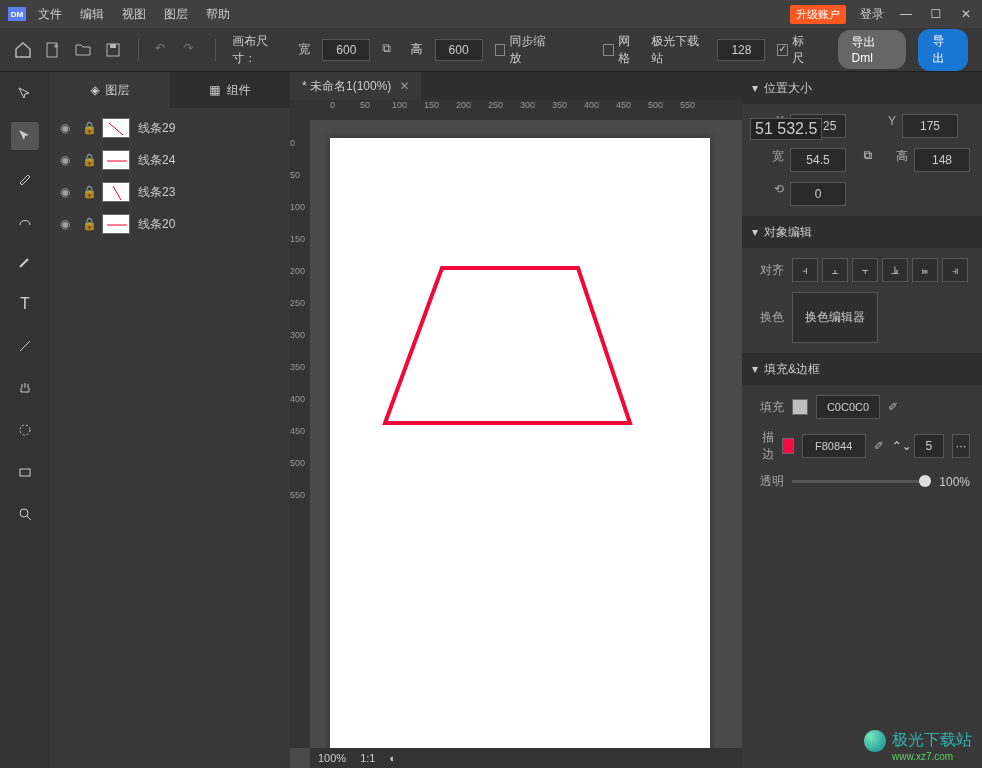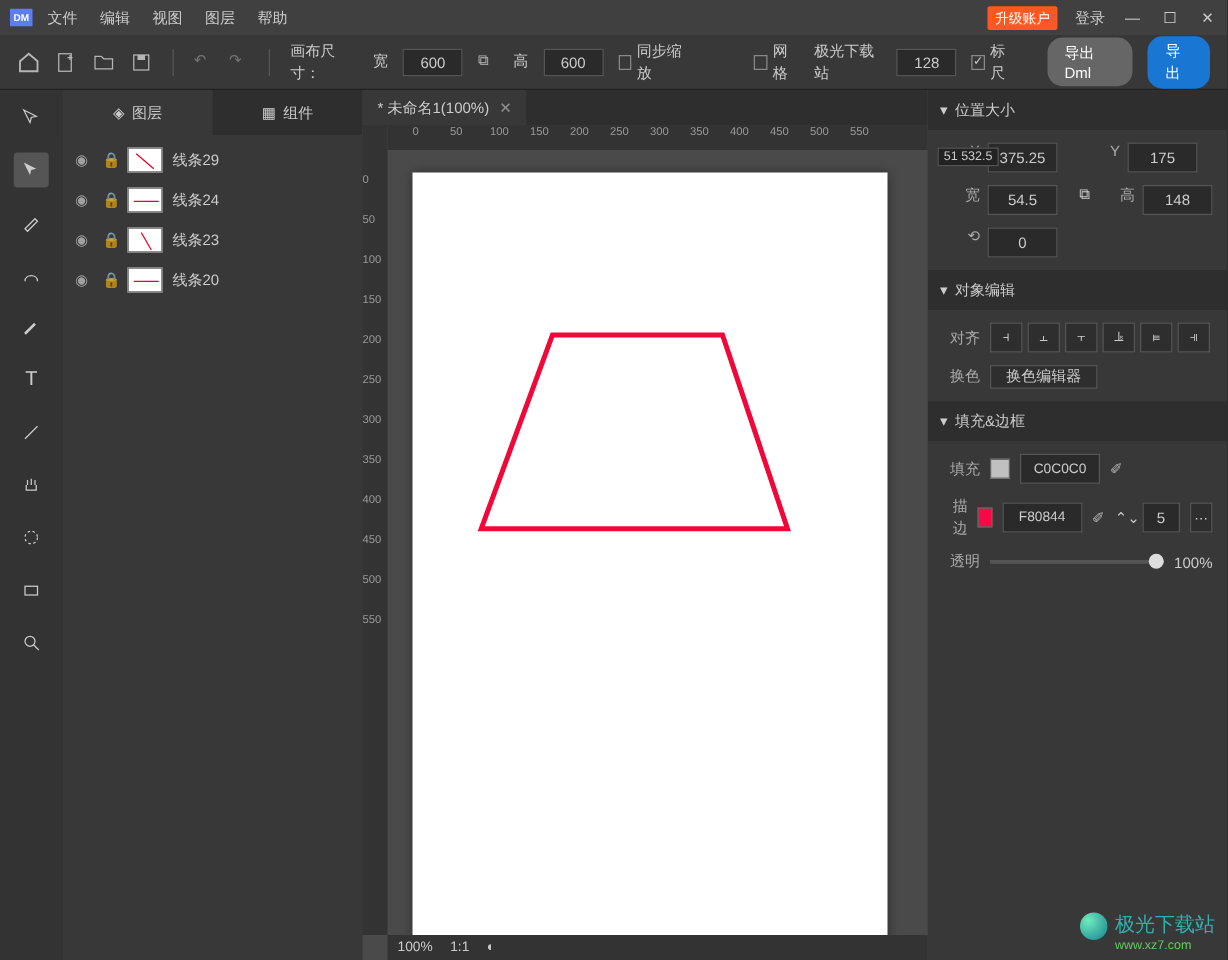--- a/index.html
+++ b/index.html
@@ -49,30 +49,30 @@
 .statusbar { position: absolute; bottom: 0; left: 20px; right: 0; height: 20px; background: #333; display: flex; align-items: center; padding: 0 8px; gap: 14px; font-size: 11px; }
 .right-panel { width: 240px; background: #383838; display: flex; flex-direction: column; overflow-y: auto; }
 .section-header { height: 32px; background: #2e2e2e; display: flex; align-items: center; padding: 0 10px; gap: 6px; cursor: pointer; }
 .section-body { padding: 10px 12px; display: flex; flex-direction: column; gap: 10px; }
 .prop-row { display: flex; align-items: center; gap: 8px; }
 .prop-label { width: 30px; text-align: right; color: #aaa; }
 .prop-input { width: 56px; height: 24px; background: #2a2a2a; border: 1px solid #555; color: #ccc; text-align: center; font-size: 12px; }
 .prop-row .half { flex: 1; display: flex; align-items: flex-start; gap: 6px; }
 .icon-grid { display: flex; gap: 4px; }
 .icon-btn { width: 26px; height: 24px; background: #2e2e2e; border: 1px solid #555; display: flex; align-items: center; justify-content: center; cursor: pointer; font-size: 11px; }
-.btn-flat { padding: 0 12px; background: #2e2e2e; border: 1px solid #555; cursor: pointer; }
+.btn-flat { padding: 16px 12px; background: #2e2e2e; border: 1px solid #555; cursor: pointer; }
 .color-swatch { width: 16px; height: 16px; border: 1px solid #666; }
 .color-text { width: 64px; height: 24px; background: #2a2a2a; border: 1px solid #555; color: #ccc; text-align: center; font-size: 11px; }
 .dropper { cursor: pointer; opacity: 0.8; }
 .slider-row { display: flex; align-items: center; gap: 8px; }
 .slider-track { flex: 1; height: 3px; background: #555; position: relative; }
 .slider-thumb { position: absolute; right: 0; top: -5px; width: 12px; height: 12px; background: #ddd; border-radius: 50%; }
 .watermark { position: absolute; right: 10px; bottom: 6px; font-size: 16px; color: #3bb; opacity: 0.9; display: flex; align-items: flex-start; gap: 6px; pointer-events: none; }
 .watermark .dot { width: 22px; height: 22px; border-radius: 50%; background: radial-gradient(circle at 30% 30%, #7fc, #189); }
-.tooltip { position: absolute; background: #222; border: 1px solid #555; padding: 1px 4px; font-size: 10px; color: #ccc; z-index: 5; }
+.tooltip { position: absolute; background: #222; border: 1px solid #555; padding: 1px 4px; font-size: 16px; color: #ccc; z-index: 5; }
 svg { display: block; }
 </style>
 </head>
 <body>
 
 <div class="titlebar">
   <div class="logo">DM</div>
   <div class="menus">
     <span>文件</span>
     <span>编辑</span>

